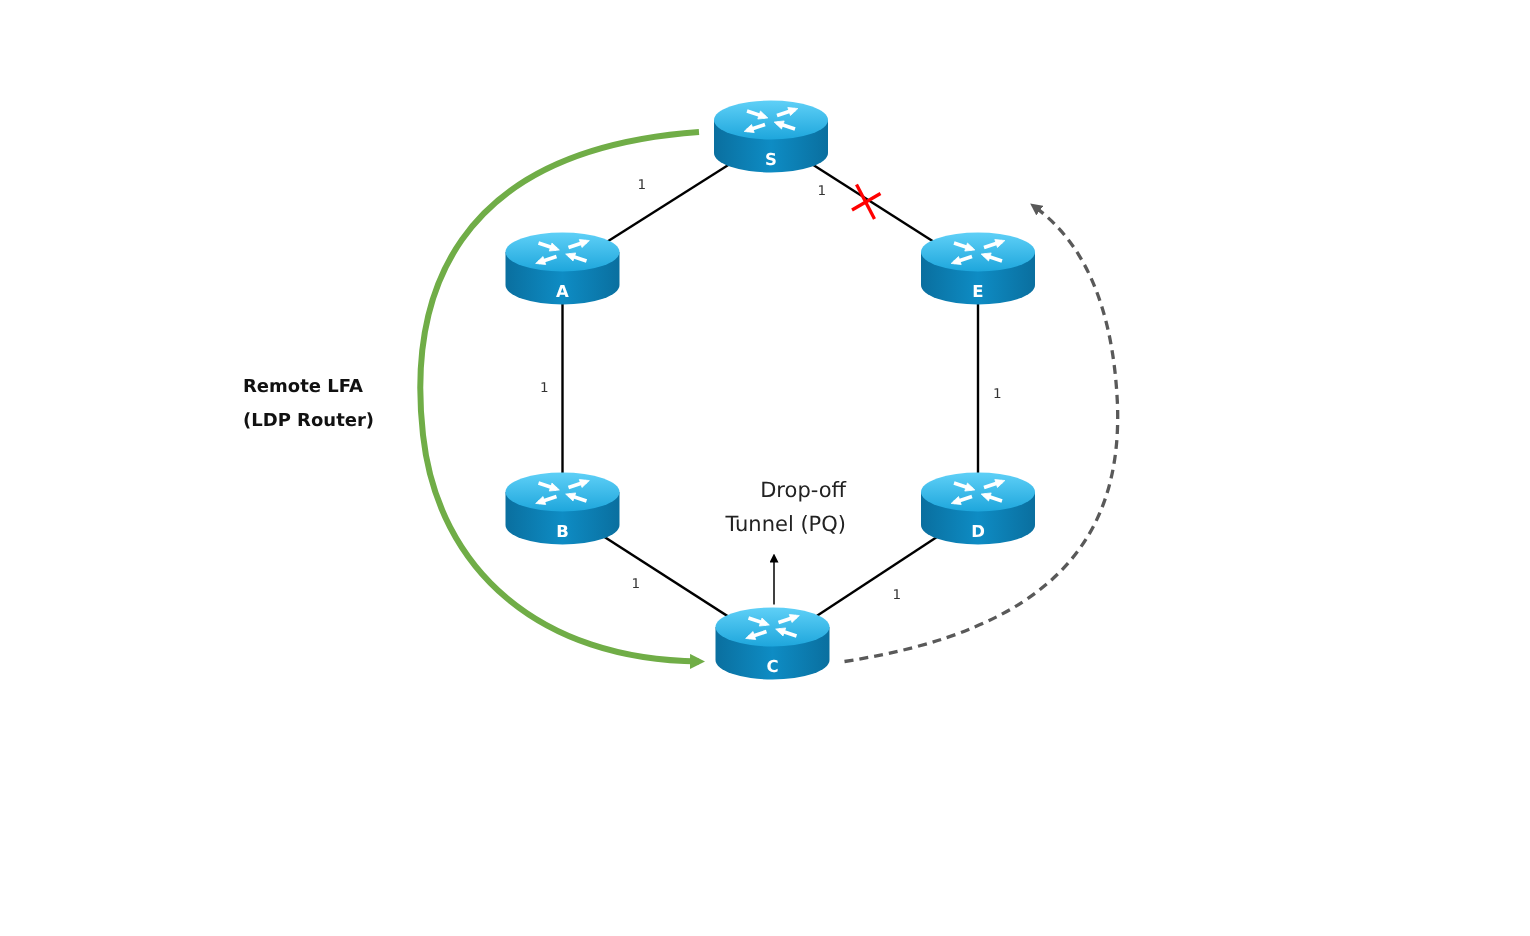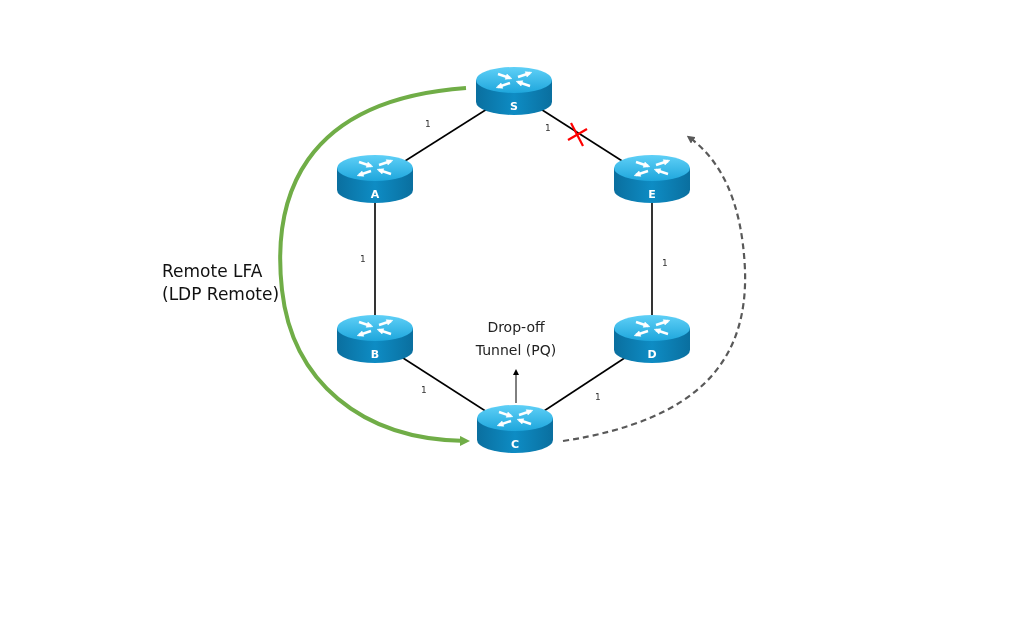--- a/index.html
+++ b/index.html
@@ -1,21 +1,21 @@
 <!DOCTYPE html>
 <html><head>
 <meta charset="utf-8">
 <style>
   html, body { margin:0; padding:0; background:#ffffff; }
   body { width:1020px; height:624px; position:relative; overflow:hidden; font-family:"Liberation Sans", sans-serif; }
   #canvas { position:absolute; left:0; top:0; }
   .lbl { position:absolute; color:#000; }
   .cost { font-family:"DejaVu Sans", sans-serif; font-size:9px; color:#333; position:absolute; }
-  .remote { font-family:"DejaVu Sans", sans-serif; font-weight:normal; font-size:17px; line-height:23px; color:#111; left:162px; top:260px; }
-  .dropoff { font-family:"DejaVu Sans", sans-serif; font-size:14px; line-height:23px; color:#222; left:468px; top:316px; text-align:center; width:96px; }
+  .remote { font-family:"DejaVu Sans", sans-serif; font-weight:bold; font-size:12px; line-height:23px; color:#111; left:162px; top:246px; }
+  .dropoff { font-family:"DejaVu Sans", sans-serif; font-size:14px; line-height:23px; color:#222; left:468px; top:316px; text-align:right; width:96px; }
 </style>
 </head>
 <body>
 
 <svg id="canvas" width="1020" height="624" viewBox="0 0 1020 624">
   <defs>
     <linearGradient id="topGrad" x1="0" y1="0" x2="0" y2="1">
       <stop offset="0" stop-color="#5fd0f7"></stop>
       <stop offset="1" stop-color="#1ea6dc"></stop>
     </linearGradient>
@@ -153,18 +153,18 @@
     <div class="cost" style="left: 425px; top: 119px;">1</div>
     <div class="cost" style="left: 545px; top: 123px;">1</div>
     <div class="cost" style="left: 360px; top: 254px;">1</div>
     <div class="cost" style="left: 662px; top: 258px;">1</div>
     <div class="cost" style="left: 421px; top: 385px;">1</div>
     <div class="cost" style="left: 595px; top: 392px;">1</div>
   </div>
 
 <div class="lbl remote">
   <div>Remote LFA</div>
-  <div>(LDP Remote)</div>
+  <div>(LDP Router)</div>
 </div>
 <div class="lbl dropoff">
   <div>Drop-off</div>
   <div>Tunnel (PQ)</div>
 </div>
 
 </body></html>

